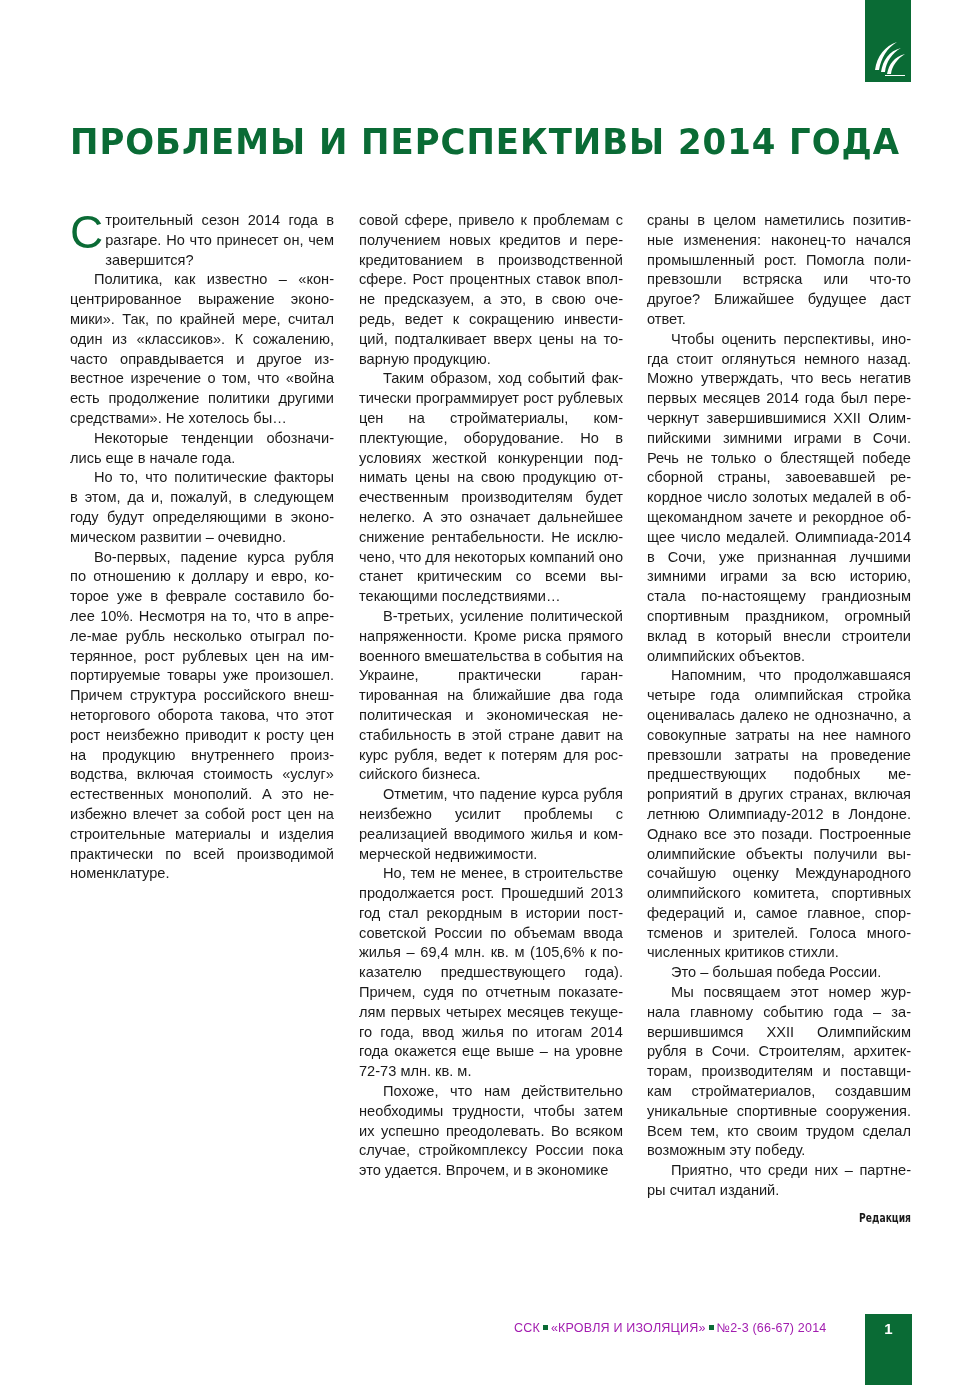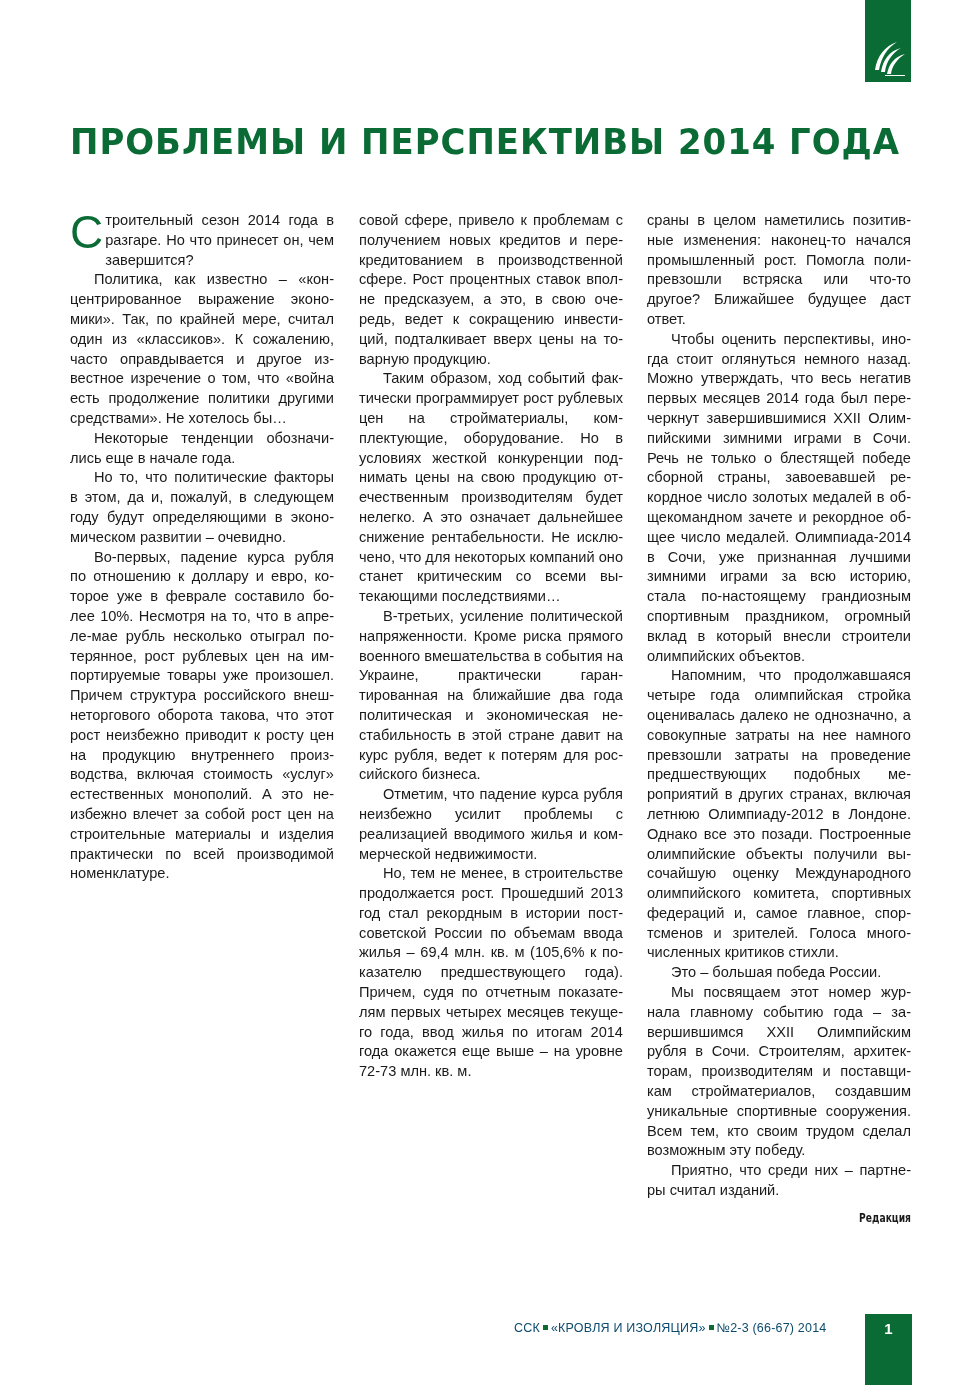--- a/index.html
+++ b/index.html
@@ -19,21 +19,21 @@
   .col p.first { text-indent: 0; }
   .col1 { left: 70px; }
   .col2 { left: 359px; }
   .col3 { left: 647px; }
   .dropcap { float: left; font-size: 46px; line-height: 38px; color: #0a6b35;
              margin: 2px 2px 0 0; font-family: "Liberation Sans", sans-serif; }
   .signature { text-align: right; font-weight: bold; font-size: 12px;
                margin-top: 8px; font-family: "DejaVu Sans Condensed", "DejaVu Sans", sans-serif;
                transform: scaleX(0.85); transform-origin: right center; }
   .footer { position: absolute; left: 514px; top: 1321px; font-size: 12.5px;
-            color: #0c4a6e; letter-spacing: 0.2px; white-space: nowrap; }
+            color: #a21caf; letter-spacing: 0.2px; white-space: nowrap; }
   .footer .sep { display: inline-block; width: 5px; height: 5px; background: #0a6b35;
                  vertical-align: middle; margin: 0 3px 2px 3px; }
   .page-tab { position: absolute; left: 865px; top: 1314px; width: 47px; height: 71px;
               background: #0a6b35; color: #ffffff; font-weight: bold; font-size: 15px;
               text-align: center; padding-top: 6px; box-sizing: border-box; }
 </style>
 </head>
 <body>
 
 <div class="corner-tab">
@@ -54,20 +54,21 @@
   <p>Но то, что политические факторы в этом, да и, пожалуй, в следующем году будут определяющими в эконо­мическом развитии – очевидно.</p>
   <p>Во-первых, падение курса рубля по отношению к доллару и евро, ко­торое уже в феврале составило бо­лее 10%. Несмотря на то, что в апре­ле-мае рубль несколько отыграл по­терянное, рост рублевых цен на им­портируемые товары уже произошел. Причем структура российского внеш­неторгового оборота такова, что этот рост неизбежно приводит к росту цен на продукцию внутреннего произ­водства, включая стоимость «услуг» естественных монополий. А это не­избежно влечет за собой рост цен на строительные материалы и изделия практически по всей производимой номенклатуре.</p>
 </div>
 
 <div class="col col2">
   <p class="first">совой сфере, привело к проблемам с получением новых кредитов и пере­кредитованием в производственной сфере. Рост процентных ставок впол­не предсказуем, а это, в свою оче­редь, ведет к сокращению инвести­ций, подталкивает вверх цены на то­варную продукцию.</p>
   <p>Таким образом, ход событий фак­тически программирует рост рубле­вых цен на стройматериалы, ком­плектующие, оборудование. Но в условиях жесткой конкуренции под­нимать цены на свою продукцию от­ечественным производителям будет нелегко. А это означает дальнейшее снижение рентабельности. Не исклю­чено, что для некоторых компаний оно станет критическим со всеми вы­текающими последствиями…</p>
   <p>В-третьих, усиление политической напряженности. Кроме риска прямо­го военного вмешательства в собы­тия на Украине, практически гаран­тированная на ближайшие два года политическая и экономическая не­стабильность в этой стране давит на курс рубля, ведет к потерям для рос­сийского бизнеса.</p>
   <p>Отметим, что падение курса ру­бля неизбежно усилит проблемы с реализацией вводимого жилья и ком­мерческой недвижимости.</p>
   <p>Но, тем не менее, в строительстве продолжается рост. Прошедший 2013 год стал рекордным в истории пост­советской России по объемам ввода жилья – 69,4 млн. кв. м (105,6% к по­казателю предшествующего года). Причем, судя по отчетным показате­лям первых четырех месяцев текуще­го года, ввод жилья по итогам 2014 года окажется еще выше – на уровне 72-73 млн. кв. м.</p>
+  <p>Похоже, что нам действительно необходимы трудности, чтобы затем их успешно преодолевать.  Во всяком случае, стройкомплексу России пока это удается. Впрочем, и в экономике</p>
 </div>
 
 <div class="col col3">
   <p class="first">сраны в целом наметились позитив­ные изменения: наконец-то начался промышленный рост. Помогла поли­превзошли встряска или что-то другое? Ближайшее будущее даст ответ.</p>
   <p>Чтобы оценить перспективы, ино­гда стоит оглянуться немного назад. Можно утверждать, что весь негатив первых месяцев 2014 года был пере­черкнут завершившимися XXII Олим­пийскими зимними играми в Сочи. Речь не только о блестящей победе сборной страны, завоевавшей ре­кордное число золотых медалей в об­щекомандном зачете и рекордное об­щее число медалей. Олимпиада-2014 в Сочи, уже признанная лучшими зимними играми за всю историю, стала по-настоящему грандиозным спортивным праздником, огромный вклад в который внесли строители олимпийских объектов.</p>
   <p>Напомним, что продолжавшая­ся четыре года олимпийская стройка оценивалась далеко не однозначно, а совокупные затраты на нее намно­го превзошли затраты на проведе­ние предшествующих подобных ме­роприятий в других странах, включая летнюю Олимпиаду-2012 в Лондоне. Однако все это позади. Построенные олимпийские объекты получили вы­сочайшую оценку Международного олимпийского комитета, спортивных федераций и, самое главное, спор­тсменов и зрителей. Голоса много­численных критиков стихли.</p>
   <p>Это – большая победа России.</p>
   <p>Мы посвящаем этот номер жур­нала главному событию года – за­вершившимся XXII Олимпийским рубля в Сочи. Строителям, архитек­торам, производителям и поставщи­кам стройматериалов, создавшим уникальные спортивные сооружения. Всем тем, кто своим трудом сделал возможным эту победу.</p>
   <p>Приятно, что среди них – партне­ры считал изданий.</p>
   <div class="signature">Редакция</div>

